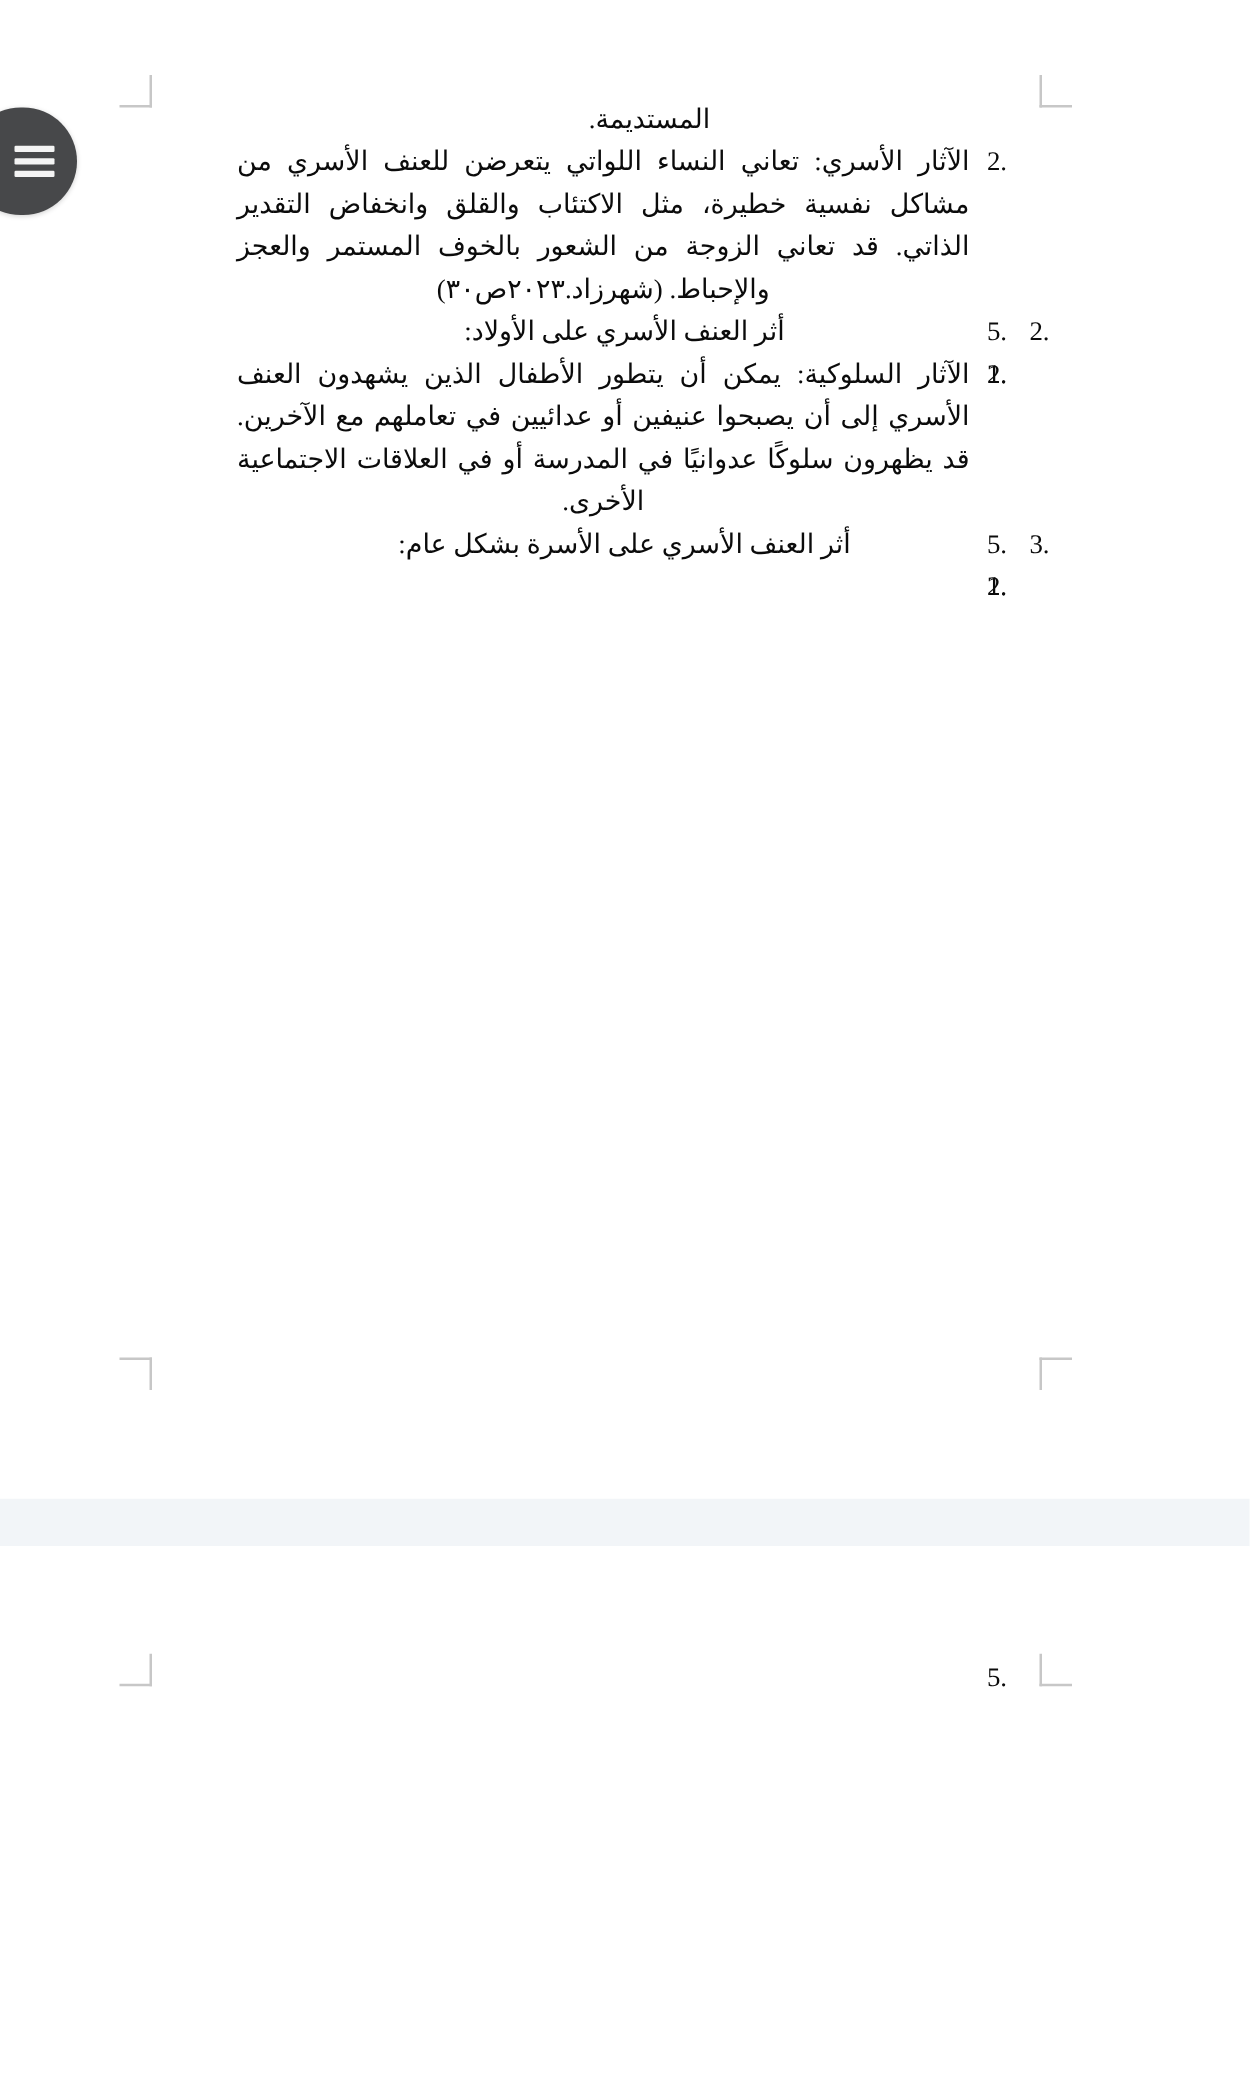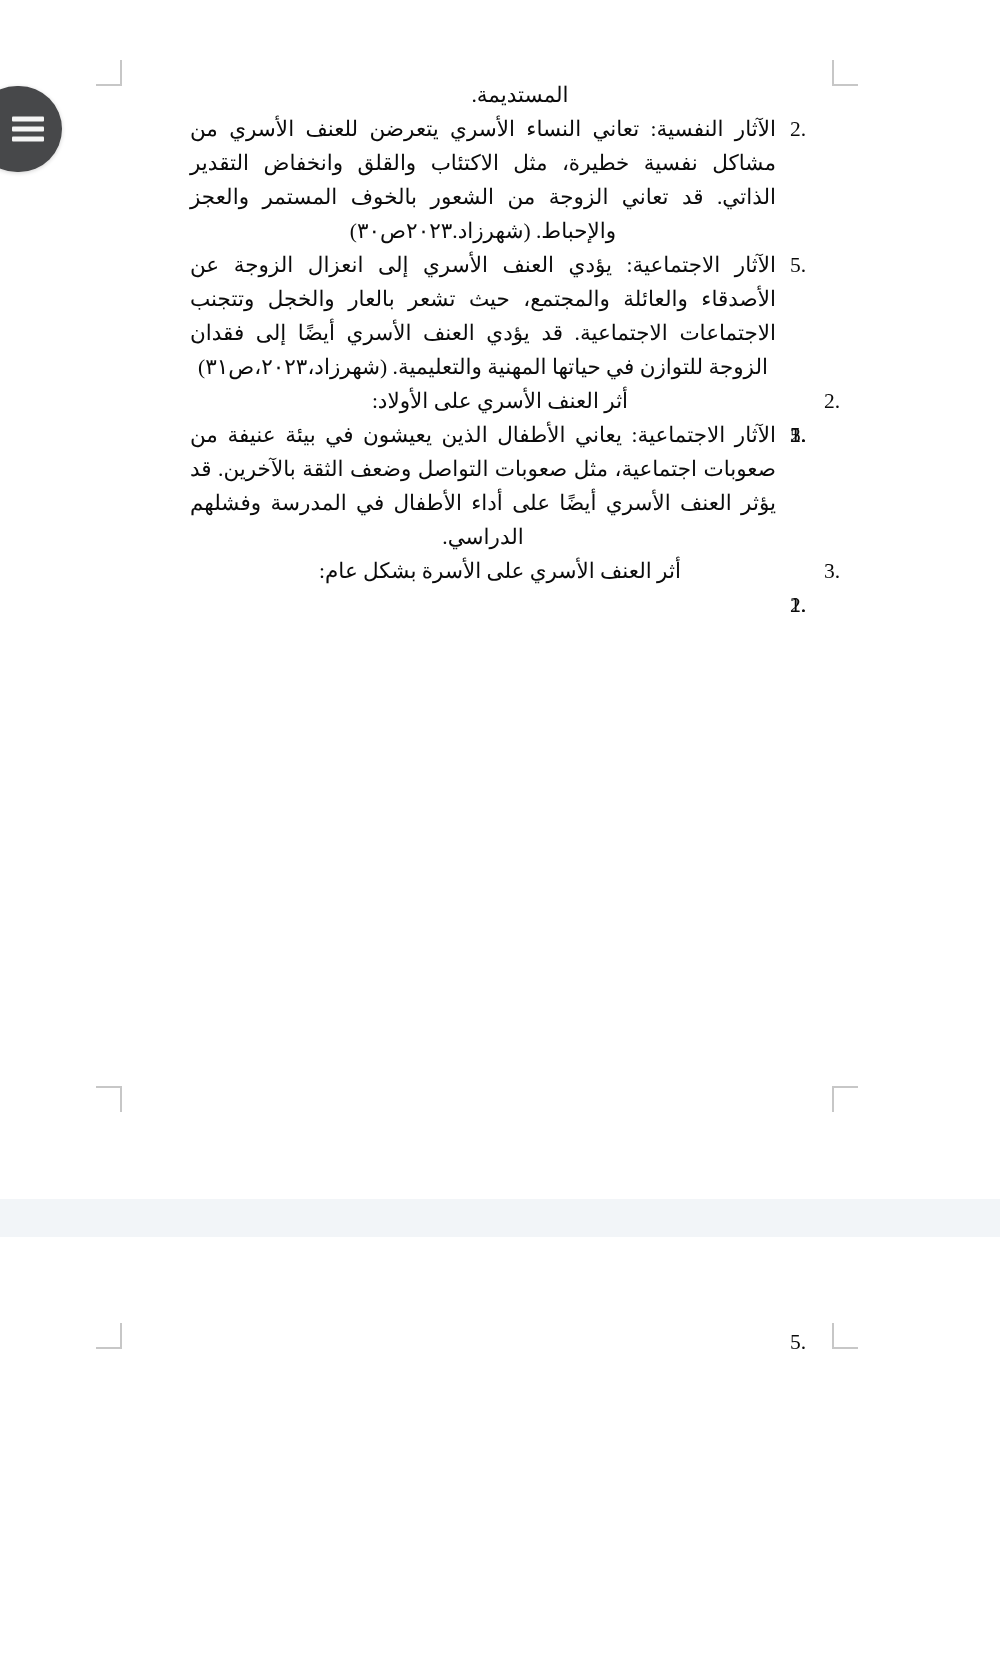--- a/index.html
+++ b/index.html
@@ -163,44 +163,43 @@
     <div class="crop tr" id="p1-tr"></div>
     <div class="crop bl" id="p1-bl"></div>
     <div class="crop br" id="p1-br"></div>
 
     <div class="doc-body">
 
       <div class="para">المستديمة.</div>
 
       <div class="li lvl2">
         <span class="marker">2.</span>
-        <span class="txt">الآثار النفسية: تعاني النساء الأسري يتعرضن للعنف الأسري من مشاكل نفسية خطيرة، مثل الاكتئاب والقلق وانخفاض التقدير الذاتي. قد تعاني الزوجة من الشعور بالخوف المستمر والعجز والإحباط. (شهرزاد.٢٠٢٣ص٣٠)</span>
+        <span class="txt">الآثار الأسري: تعاني النساء اللواتي يتعرضن للعنف الأسري من مشاكل نفسية خطيرة، مثل الاكتئاب والقلق وانخفاض التقدير الذاتي. قد تعاني الزوجة من الشعور بالخوف المستمر والعجز والإحباط. (شهرزاد.٢٠٢٣ص٣٠)</span>
       </div>
 
       <div class="li lvl2">
         <span class="marker">5.</span>
-        <span class="txt">الآثار الاجتماعية: يؤدي العنف الأسري إلى انعزال الزوجة عن الأصدقاء والعائلة والمجتمع، حيث تشعر بالعار والخجل وتتجنب الاجتماعات الاجتماعية. قد يؤدي العنف الأسري أيضًا إلى فقدان الزوجة للتوازن في حياتها المهنية والتعليمية. (شهرزاد،٢٠٢٣،ص٣١)</span>
       </div>
 
       <div class="li">
         <span class="marker">2.</span>
         <span class="txt">أثر العنف الأسري على الأولاد:</span>
       </div>
 
       <div class="li lvl2">
         <span class="marker">1.</span>
       </div>
 
       <div class="li lvl2">
         <span class="marker">2.</span>
+        <span class="txt">الآثار السلوكية: يمكن أن يتطور الأطفال الذين يشهدون العنف الأسري إلى أن يصبحوا عنيفين أو عدائيين في تعاملهم مع الآخرين. قد يظهرون سلوكًا عدوانيًا في المدرسة أو في العلاقات الاجتماعية الأخرى.</span>
       </div>
 
       <div class="li lvl2">
         <span class="marker">5.</span>
-        <span class="txt">الآثار الاجتماعية: يعاني الأطفال الذين يعيشون في بيئة عنيفة من صعوبات اجتماعية، مثل صعوبات التواصل وضعف الثقة بالآخرين. قد يؤثر العنف الأسري أيضًا على أداء الأطفال في المدرسة وفشلهم الدراسي.</span>
       </div>
 
       <div class="li">
         <span class="marker">3.</span>
         <span class="txt">أثر العنف الأسري على الأسرة بشكل عام:</span>
       </div>
 
       <div class="li lvl2">
         <span class="marker">1.</span>
       </div>

